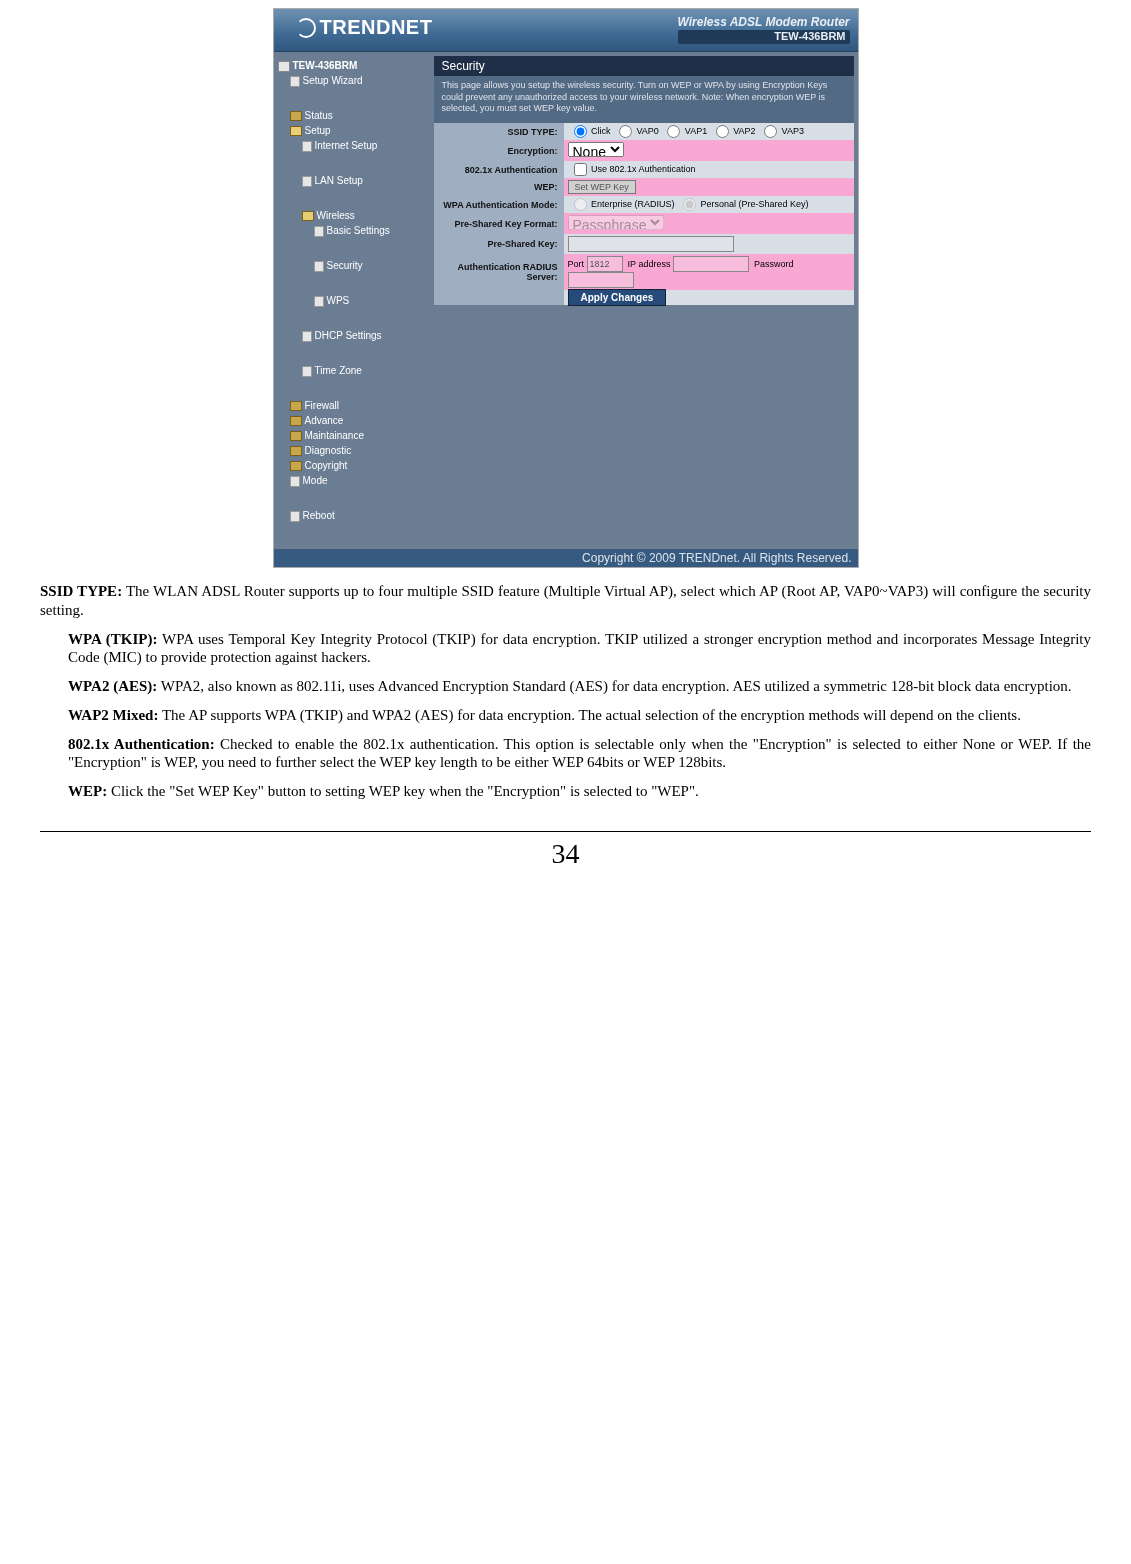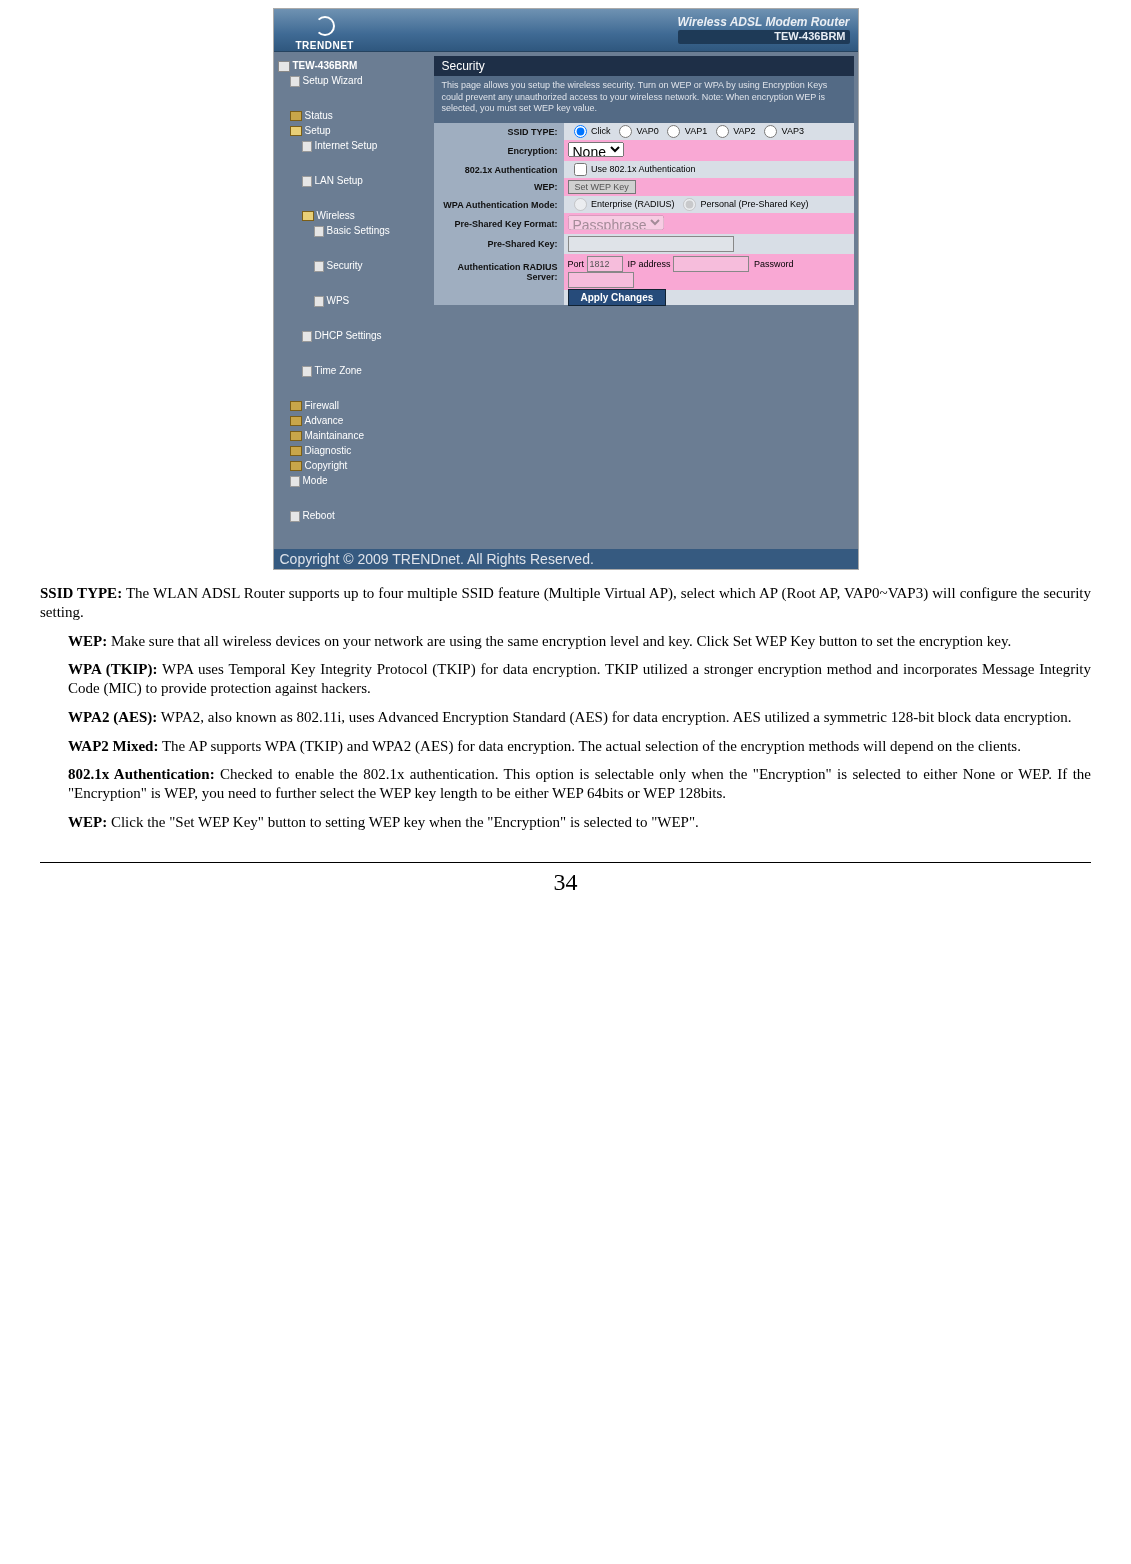--- a/index.html
+++ b/index.html
@@ -29,23 +29,22 @@
   }
   .band {
     background:linear-gradient(#6f92b2,#3f6a94 60%,#2f577e);
     height:42px;
     position:relative;
     border-bottom:1px solid #26435f;
   }
   .logo {
     position:absolute;top:7px;left:22px;
     display:flex;align-items:center;gap:4px;
-    font-size:10px;font-weight:bold;letter-spacing:0.5px;
+    font-size:20px;font-weight:bold;letter-spacing:0.5px;
     color:#fff;
-    flex-direction:column;
   }
   .logo .swirl{
     width:16px;height:16px;border:2px solid #fff;border-radius:50%;
     border-left-color:transparent;display:inline-block;
   }
   .prod{
     position:absolute;top:6px;right:8px;text-align:right;line-height:1.2;
     font-style:italic;font-weight:bold;font-size:12px;color:#e9eef4;
   }
   .prod .n{display:block;background:#1e3a57;font-style:normal;font-size:11px;
@@ -90,30 +89,30 @@
   .form-tbl input[type=radio],.form-tbl input[type=checkbox]{vertical-align:middle;margin:0 2px 0 6px;}
   .btn{
     display:inline-block;background:#d0d0d0;border:1px solid #777;
     padding:1px 6px;font-size:9px;color:#555;
   }
   .apply{
     background:#264b7a;color:#fff;border:1px solid #123;
     padding:2px 12px;font-size:10px;font-weight:bold;
   }
   .copy{
-    background:#365a80;color:#dfe3ea;font-size:14px;
+    background:#365a80;color:#dfe3ea;font-size:12px;text-align:right;
     padding:2px 6px;
   }
   .blank{background:#6b7d93;height:150px;}
   
   .doc{font-size:15px;line-height:1.25;text-align:justify;}
   .doc p{margin:10px 0;text-align:justify;}
   .doc p.ind{padding-left:28px;}
   .doc b{font-weight:bold;}
-  .footer-line{border-top:1.5px solid #000;margin-top:30px;padding-top:6px;text-align:center;font-size:24px;}
+  .footer-line{border-top:1.5px solid #000;margin-top:30px;padding-top:6px;text-align:center;font-size:28px;}
 </style>
 </head>
 <body>
 
 <div class="page">
 
   <div class="screenshot">
     <div class="band">
       <div class="logo">
         <span class="swirl"></span>
@@ -214,21 +213,20 @@
         </tbody>
           </table>
         <div class="blank"></div>
       </div>
     </div>
     <div class="copy">Copyright © 2009 TRENDnet. All Rights Reserved.</div>
   </div>
 
   <div class="doc">
     <p><b>SSID TYPE:</b><span>  The WLAN ADSL Router supports up to four multiple SSID feature (Multiple Virtual AP), select which AP (Root AP, VAP0~VAP3) will configure the security setting.</span></p>
-    <p class="ind"><b>WEP:</b><span> Make sure that all wireless devices on your network are using the same encryption level and key. Click Set WEP Key button to set the encryption key.</span></p>
     <p class="ind"><b>WPA (TKIP):</b><span> WPA uses Temporal Key Integrity Protocol (TKIP) for data encryption. TKIP utilized a stronger encryption method and incorporates Message Integrity Code (MIC) to provide protection against hackers.</span></p>
     <p class="ind"><b>WPA2 (AES):</b><span> WPA2, also known as 802.11i, uses Advanced Encryption Standard (AES) for data encryption. AES utilized a symmetric 128-bit block data encryption.</span></p>
     <p class="ind"><b>WAP2 Mixed:</b><span> The AP supports WPA (TKIP) and WPA2 (AES) for data encryption. The actual selection of the encryption methods will depend on the clients.</span></p>
     <p class="ind"><b>802.1x Authentication:</b><span>  Checked to enable the 802.1x authentication. This option is selectable only when the "Encryption" is selected to either None or WEP. If the "Encryption" is WEP, you need to further select the WEP key length to be either WEP 64bits or WEP 128bits.</span></p>
     <p class="ind"><b>WEP:</b><span> Click the "Set WEP Key" button to setting WEP key when the "Encryption" is selected to "WEP".</span></p>
   </div>
 
   <div class="footer-line">
     <span>34</span>
   </div>

